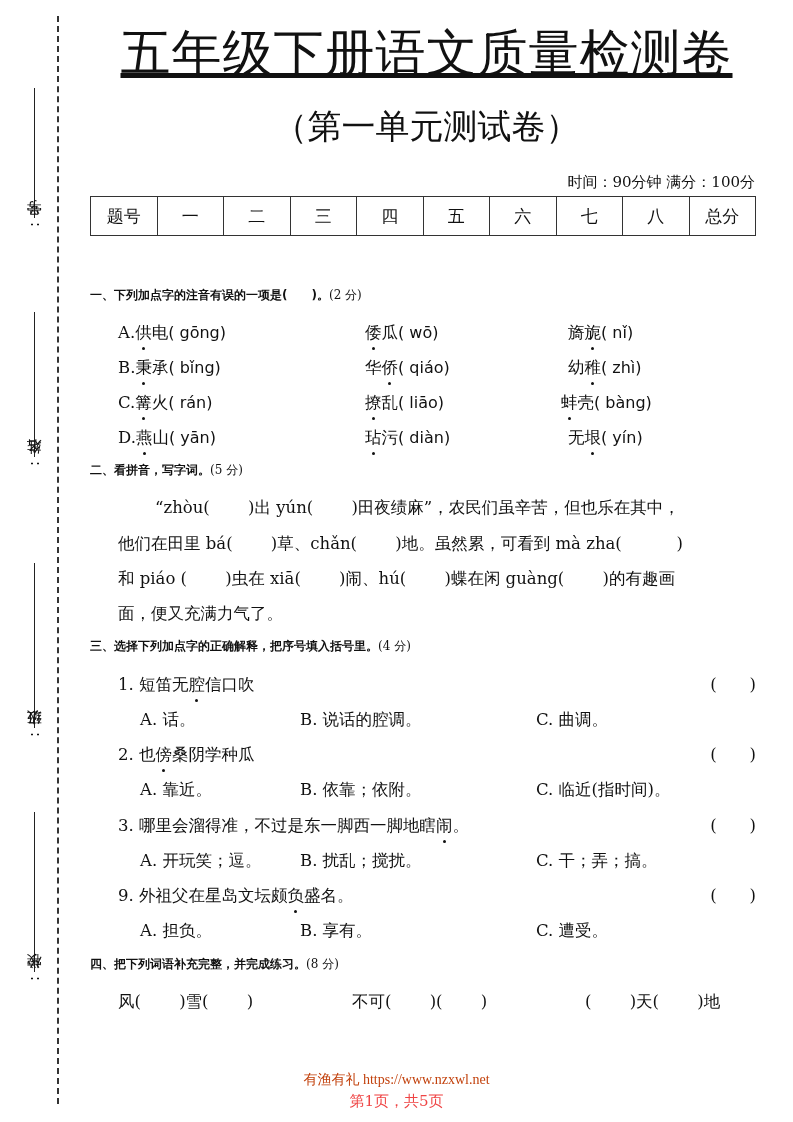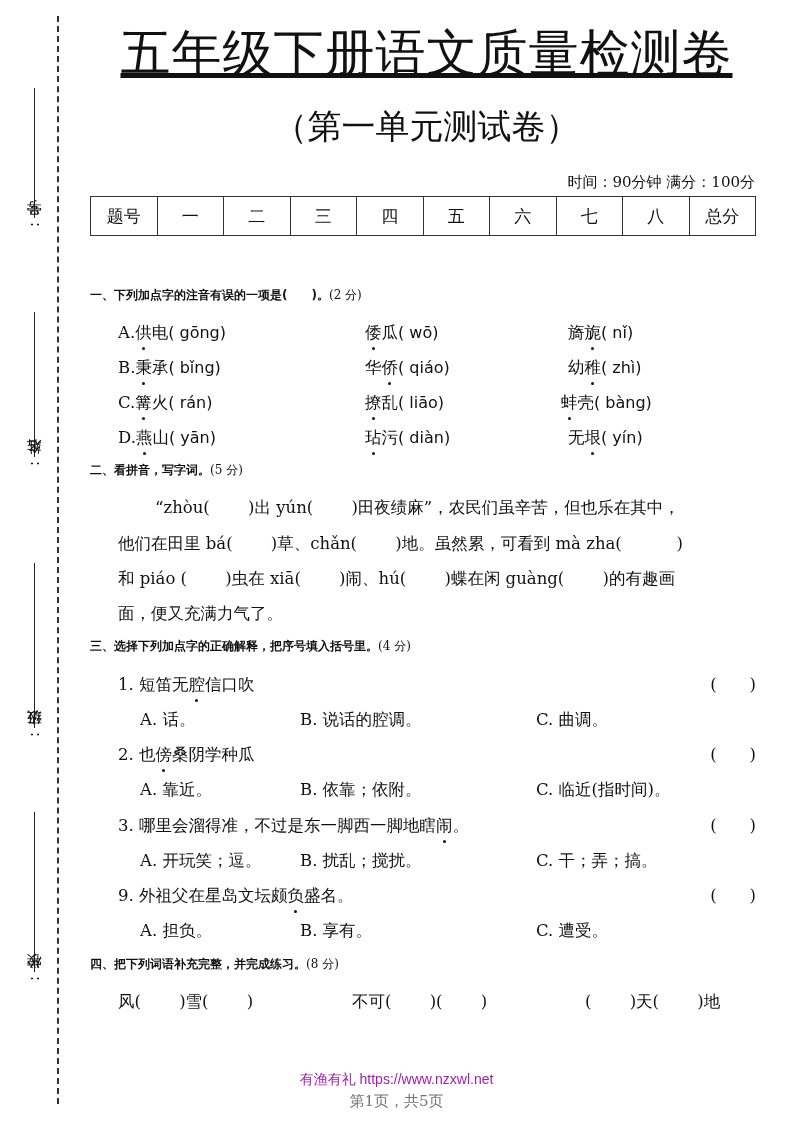--- a/index.html
+++ b/index.html
@@ -50,21 +50,21 @@
   }
   .py { font-family: "DejaVu Sans", sans-serif; font-size: 16px; }
   .dot { position: relative; display: inline-block; }
   .dot::after {
     content: ""; position: absolute; left: 50%; bottom: -6px;
     width: 3px; height: 3px; margin-left: -1.5px; border-radius: 50%; background: #111;
   }
   .para { position: absolute; left: 118px; width: 640px; font-size: 16.5px; white-space: nowrap; }
   .bracket { position: absolute; right: 37px; font-size: 16.5px; }
   .footer {
-    position: absolute; left: 0; right: 0; text-align: center; color: #737373;
+    position: absolute; left: 0; right: 0; text-align: center; color: #ef4444;
   }
 </style>
 </head>
 <body>
 
 <div class="binding-line"></div>
 
 <div class="side-field" style="top:88px">
   <div class="line" style="height:130px"></div>
   <div class="lbl">学号:</div>
@@ -191,14 +191,14 @@
 <div class="row" style="left:300px; top:920px">B. 享有。</div>
 <div class="row" style="left:536px; top:920px">C. 遭受。</div>
 
 <div class="q-head" style="top:956px">
   <span>四、把下列词语补充完整，并完成练习。</span><span class="pts">(8 分)</span>
 </div>
 <div class="row" style="left:118px; top:991px">风(　　 )雪(　　 )</div>
 <div class="row" style="left:352px; top:991px">不可(　　 )(　　 )</div>
 <div class="row" style="left:585px; top:991px">(　　 )天(　　 )地</div>
 
-<div class="footer" style="top:1071px; font-family:Liberation Sans, sans-serif; font-size:14px; color:#a21caf">有渔有礼 https://www.nzxwl.net</div>
+<div class="footer" style="top:1071px; font-family:Liberation Serif, serif; font-size:14px; color:#c2410c">有渔有礼 https://www.nzxwl.net</div>
 <div class="footer" style="top:1092px; font-size:15px">第1页，共5页</div>
 
 </body></html>

